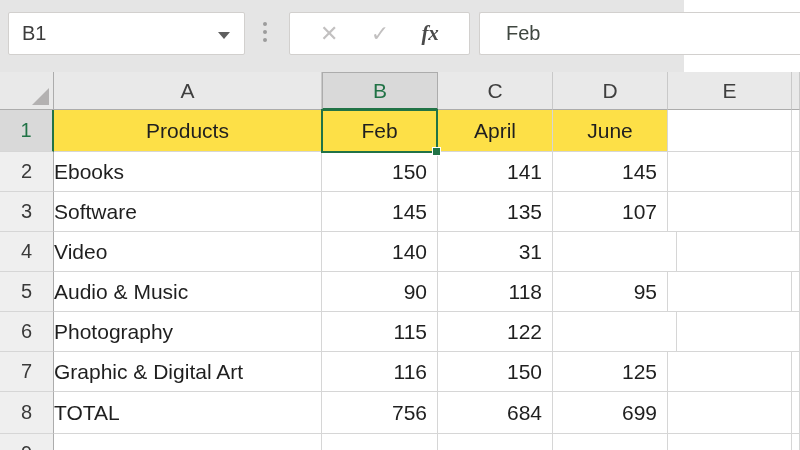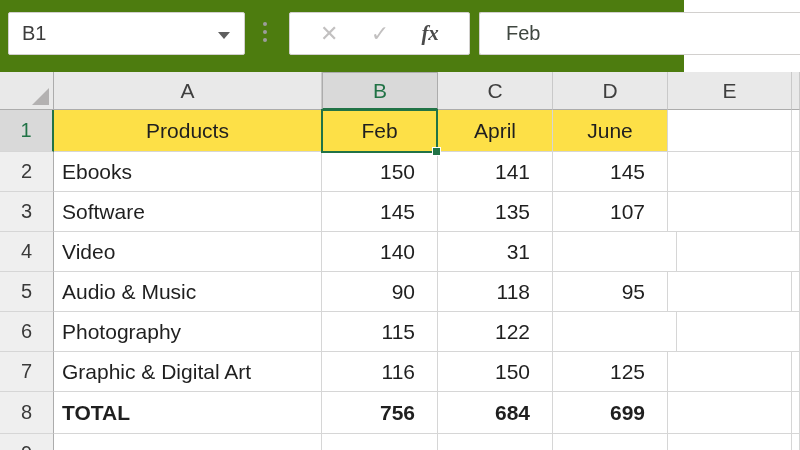--- a/index.html
+++ b/index.html
@@ -1,21 +1,21 @@
 <!DOCTYPE html>
 <html><head>
 <meta charset="utf-8">
 <style>
   * { margin:0; padding:0; box-sizing:border-box; }
   html,body { width:800px; height:450px; overflow:hidden; background:#fff;
               font-family:"Liberation Sans", sans-serif; }
   .app { position:relative; width:800px; height:450px; background:#fff; }
 
   
-  .topbar { position:absolute; left:0; top:0; width:684px; height:72px; background:#4d7c0f; }
+  .topbar { position:absolute; left:0; top:0; width:684px; height:72px; background:#e5e5e5; }
   .box { position:absolute; top:12px; height:43px; background:#fff;
          border:1px solid #D2D0CE; border-radius:2px; display:flex; align-items:center; }
   .namebox { left:8px; width:237px; padding-left:13px; font-size:20px; color:#3C3C3C; }
   .nb-arrow { position:absolute; right:14px; top:19px; width:0; height:0;
               border-left:6px solid transparent; border-right:6px solid transparent;
               border-top:7px solid #5F5F5F; }
   .dots { position:absolute; left:263px; top:22px; display:flex; flex-direction:column; gap:4px; }
   .dots i { width:4px; height:4px; border-radius:50%; background:#9C9C9C; }
   .fxgroup { left:289px; width:181px; justify-content:space-around; padding:0 14px; }
   .icon-x, .icon-check { font-size:22px; color:#C2C0C0; line-height:1; cursor:default; }
@@ -51,25 +51,25 @@
                  border-right:1px solid #ACACAC; border-bottom:2px solid #217346; }
 
   .rh { width:54px; background:#EFEFEF; border-right:1px solid #ACACAC;
         border-bottom:1px solid #D6D6D6; display:flex; align-items:center;
         justify-content:center; font-size:20px; color:#3A3A3A; }
   .rh.selected { background:#D9D9D9; color:#217346; border-right:2px solid #217346; }
 
   .cell { background:#fff; border-right:1px solid #D6D6D6; border-bottom:1px solid #D6D6D6;
           display:flex; align-items:center; font-size:21px; color:#1F1F1F;
           white-space:nowrap; overflow:hidden; }
-  .cell.txt { justify-content:flex-start; padding-left:8px; }
-  .cell.num { justify-content:flex-end; padding-right:22px; }
+  .cell.txt { justify-content:flex-start; }
+  .cell.num { justify-content:flex-end; padding-right:10px; }
   .cell.center { justify-content:center; }
   .cell.fill { background:#fde047; }
-  .row.r8 .cell { font-weight:700; }
+  .row.r8 .cell { font-weight:400; }
 
   
   .selbox { position:absolute; left:321px; top:37px; width:117px; height:44px;
             border:2px solid #217346; pointer-events:none; }
   .handle { position:absolute; right:-5px; bottom:-5px; width:9px; height:9px;
             background:#217346; border:1px solid #fff; pointer-events:auto; }
 </style>
 </head>
 <body>
 

